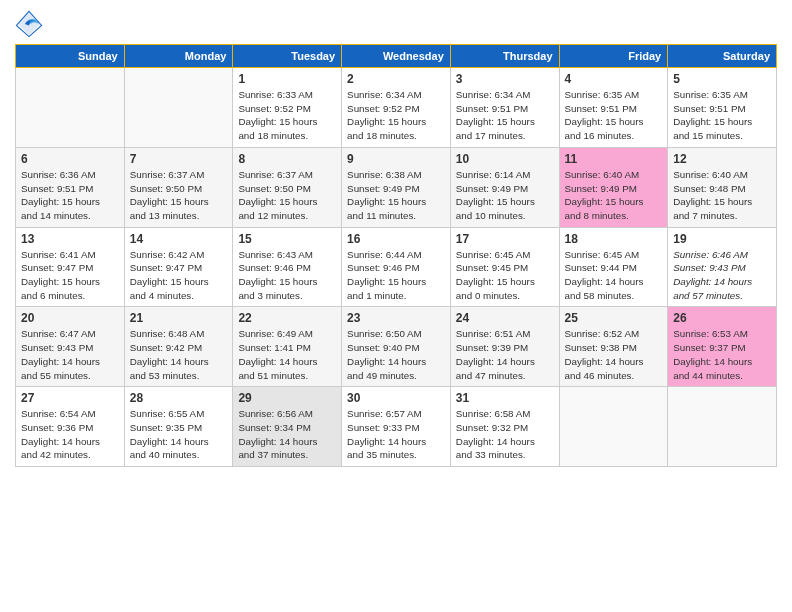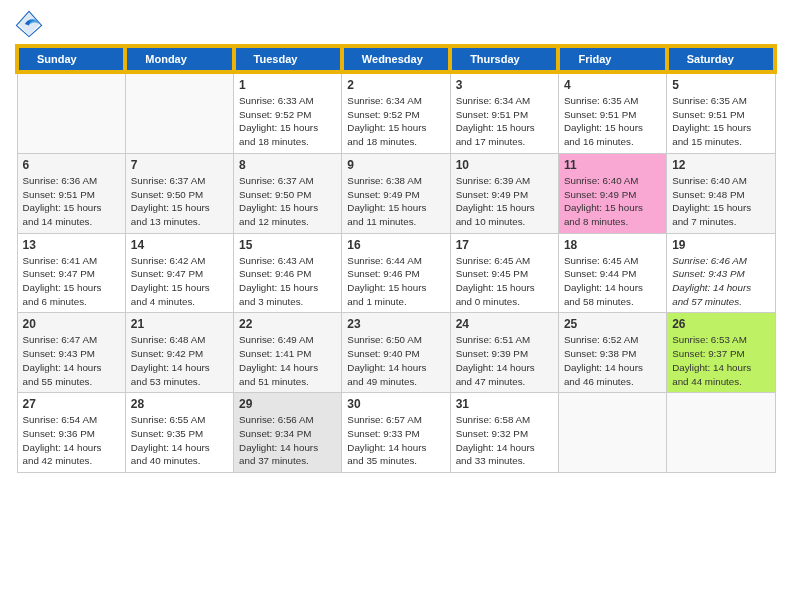--- a/index.html
+++ b/index.html
@@ -46,25 +46,25 @@
       color: #333;
     }
     table {
       width: 100%;
       border-collapse: collapse;
       font-size: 10.5px;
     }
     thead th {
       background-color: #1565c0;
       color: #fff;
-      text-align: left;
-      padding: 5px 18px;
+      text-align: right;
+      padding: 5px 6px;
       font-size: 11px;
       font-weight: bold;
-      border: 4px solid #eab308;
+      border: 1px solid #eab308;
     }
     tbody td {
       border: 1px solid #ccc;
       vertical-align: top;
       padding: 4px 5px;
       width: 14.28%;
       min-height: 80px;
     }
     .day-num {
       font-size: 12px;
@@ -181,21 +181,21 @@
 Daylight: 15 hours and 12 minutes.</div>
         </td>
         <td style="background-color: rgb(245, 245, 245);">
           <div class="day-num">9</div>
           <div class="day-info" style="white-space: pre-line;">Sunrise: 6:38 AM
 Sunset: 9:49 PM
 Daylight: 15 hours and 11 minutes.</div>
         </td>
         <td style="background-color: rgb(245, 245, 245);">
           <div class="day-num">10</div>
-          <div class="day-info" style="white-space: pre-line;">Sunrise: 6:39 AM
+          <div class="day-info" style="white-space: pre-line;">Sunrise: 6:14 AM
 Sunset: 9:49 PM
 Daylight: 15 hours and 10 minutes.</div>
         </td>
         <td style="background-color: #f9a8d4;">
           <div class="day-num">11</div>
           <div class="day-info" style="white-space: pre-line;">Sunrise: 6:40 AM
 Sunset: 9:49 PM
 Daylight: 15 hours and 8 minutes.</div>
         </td>
         <td style="background-color: rgb(245, 245, 245);">
@@ -279,21 +279,21 @@
           <div class="day-info" style="white-space: pre-line;">Sunrise: 6:51 AM
 Sunset: 9:39 PM
 Daylight: 14 hours and 47 minutes.</div>
         </td>
         <td style="background-color: rgb(245, 245, 245);">
           <div class="day-num">25</div>
           <div class="day-info" style="white-space: pre-line;">Sunrise: 6:52 AM
 Sunset: 9:38 PM
 Daylight: 14 hours and 46 minutes.</div>
         </td>
-        <td style="background-color: #bef264;">
+        <td style="background-color: #f9a8d4;">
           <div class="day-num">26</div>
           <div class="day-info" style="white-space: pre-line;">Sunrise: 6:53 AM
 Sunset: 9:37 PM
 Daylight: 14 hours and 44 minutes.</div>
         </td>
       </tr>
       <tr>
         <td style="background-color: rgb(255, 255, 255);">
           <div class="day-num">27</div>
           <div class="day-info" style="white-space: pre-line;">Sunrise: 6:54 AM

